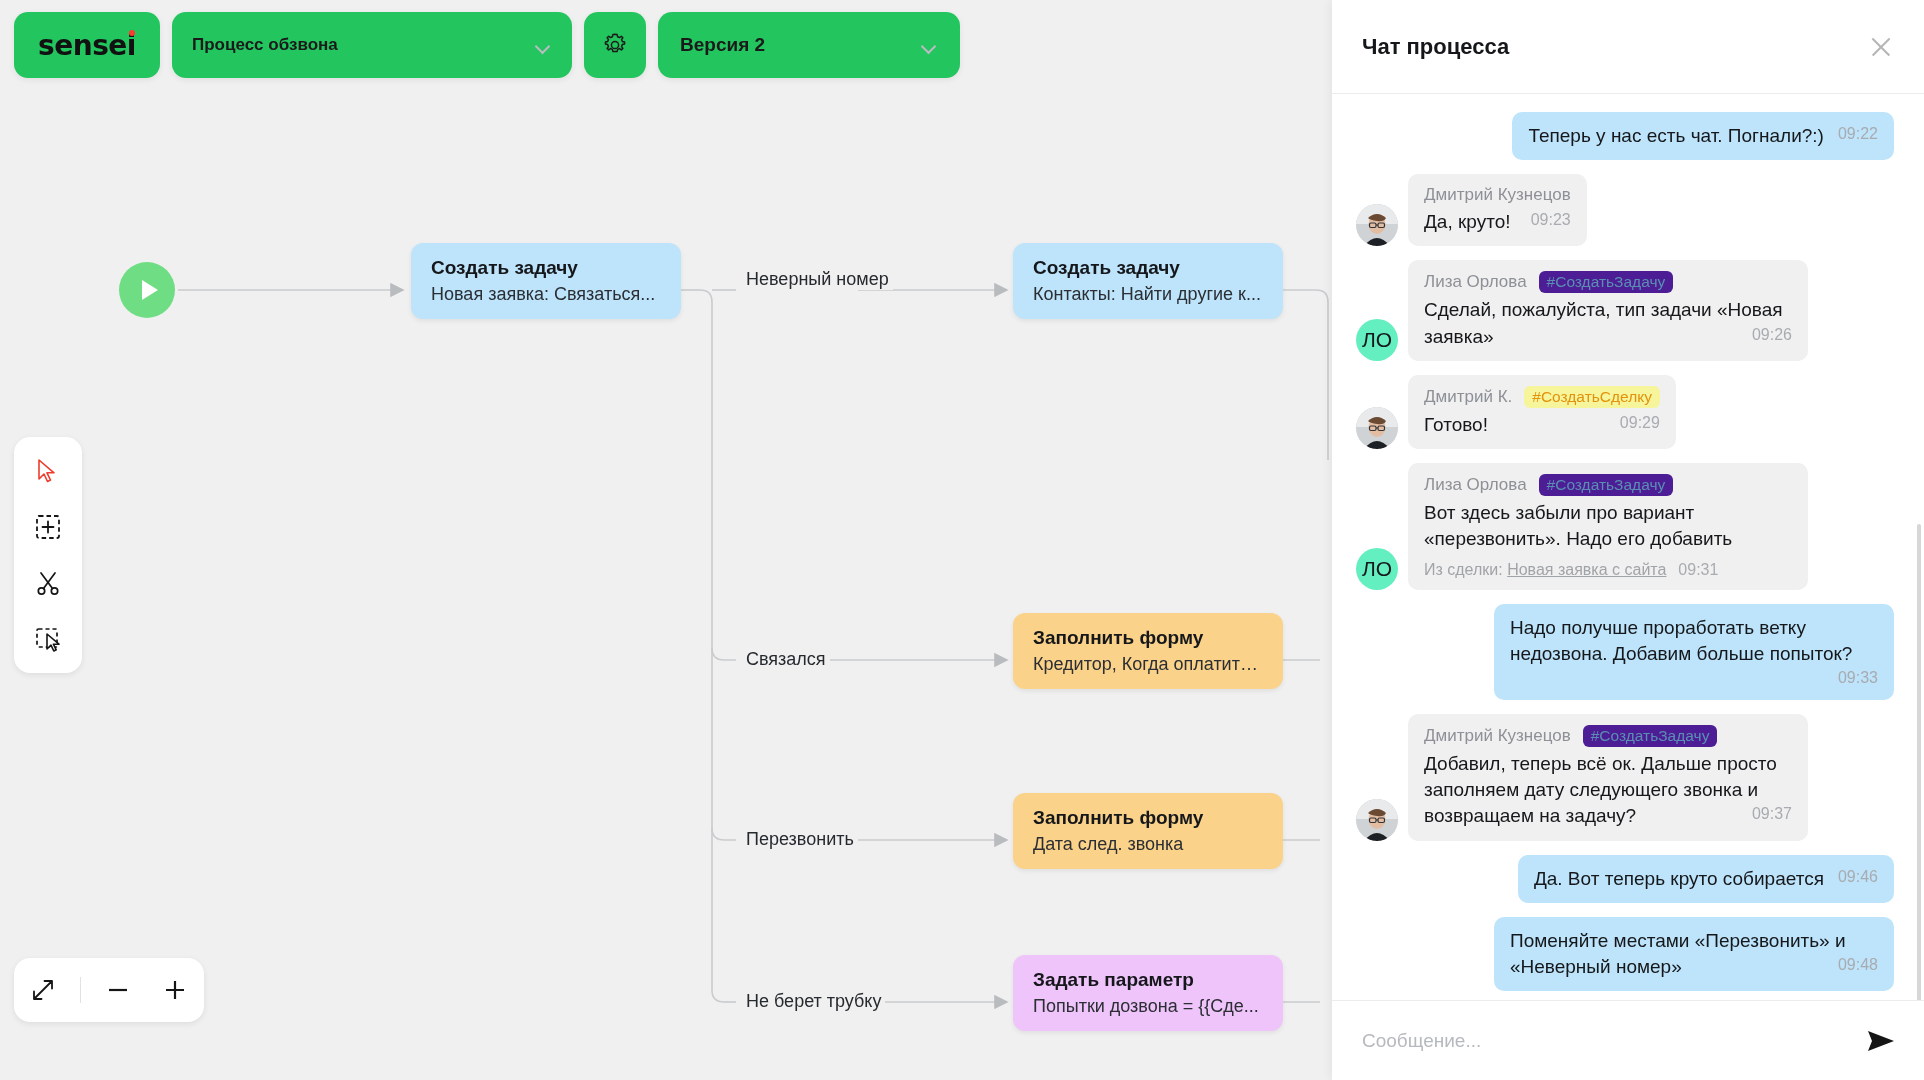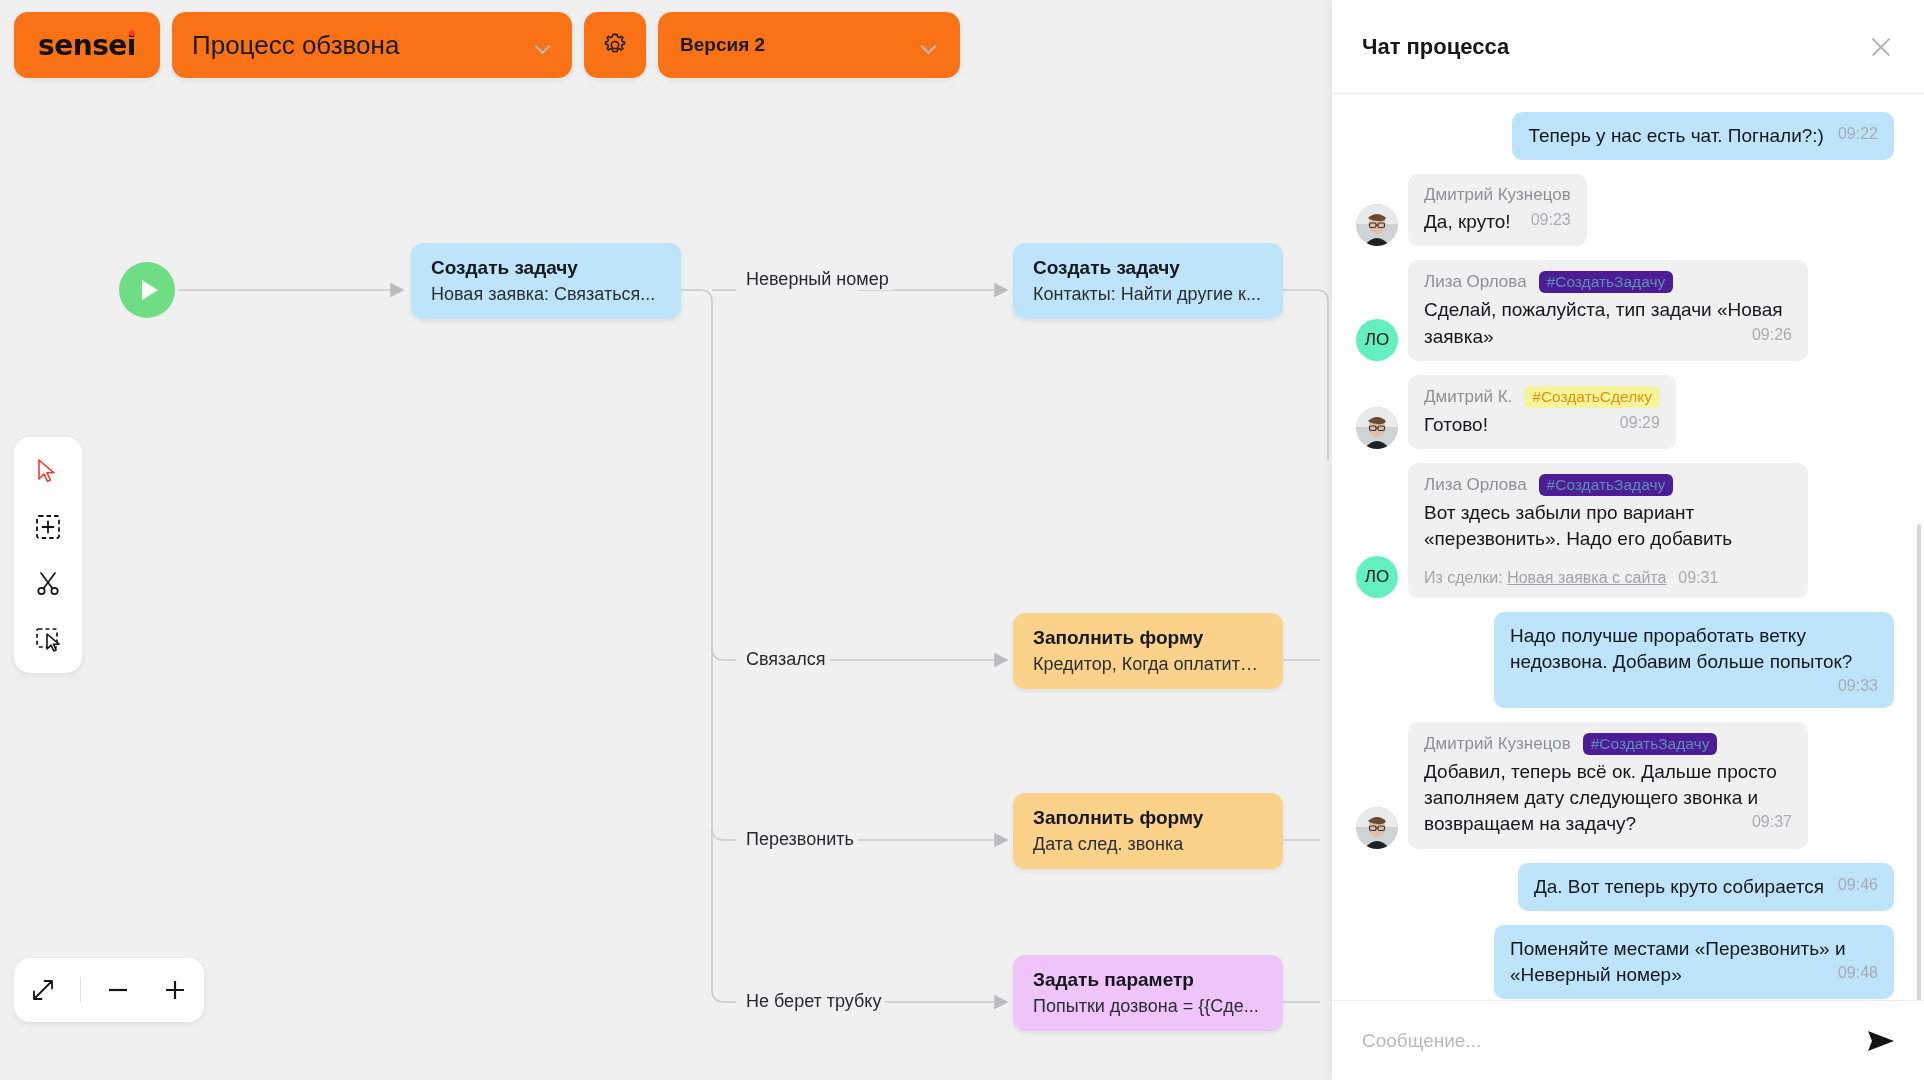--- a/index.html
+++ b/index.html
@@ -19,41 +19,41 @@
     overflow: hidden;
   }
 
   
   .toolbar {
     position: absolute; left: 14px; top: 12px;
     display: flex; align-items: stretch; gap: 12px;
     z-index: 20;
   }
   .tb-card {
-    background: #f97316;
+    background: #22c55e;
     border-radius: 14px;
     box-shadow: 0 2px 6px rgba(0,0,0,0.07);
     display: flex; align-items: center;
     height: 66px;
   }
   .logo-card { width: 146px; justify-content: center; }
   .logo {
     font-size: 28px; font-weight: 700; letter-spacing: -0.5px;
     color: #111; position: relative; font-family: "DejaVu Sans", sans-serif;
   }
   .logo .dot {
     position: absolute; right: 1px; top: 1px;
     width: 6px; height: 6px; border-radius: 50%;
     background: #ff3b30;
   }
   .select-card {
     width: 400px; padding: 0 20px;
     justify-content: space-between; cursor: pointer;
   }
-  .select-card .label { font-size: 26px; font-weight: 400; color: #1a1a1a; }
+  .select-card .label { font-size: 17px; font-weight: 700; color: #1a1a1a; }
   .chev {
     width: 16px; height: 9px; position: relative;
   }
   .chev::before {
     content: ""; position: absolute; left: 1px; top: 0;
     width: 9px; height: 9px;
     border-right: 2px solid #b9bcc2; border-bottom: 2px solid #b9bcc2;
     transform: rotate(45deg);
   }
   .gear-card { width: 62px; justify-content: center; cursor: pointer; }
@@ -160,21 +160,21 @@
     padding: 18px 30px 6px 24px;
     display: flex; flex-direction: column; gap: 14px;
     position: relative;
   }
   .msg-row { display: flex; align-items: flex-end; gap: 10px; }
   .msg-row.out { justify-content: flex-end; }
   .avatar {
     width: 42px; height: 42px; border-radius: 50%;
     flex: 0 0 42px; overflow: hidden;
     display: flex; align-items: center; justify-content: center;
-    font-size: 17px; font-weight: 500; color: #15171a;
+    font-size: 21px; font-weight: 500; color: #15171a;
     background: #d9d9d9;
   }
   .avatar.init { background: #63efc0; }
   .avatar svg { display:block; }
 
   .bubble {
     max-width: 400px;
     border-radius: 10px;
     padding: 11px 16px 11px 16px;
     position: relative;
@@ -190,21 +190,21 @@
     font-size: 15.5px; border-radius: 6px; padding: 2px 8px; white-space: nowrap;
   }
   .tag.blue   { background: #4c1d95; color: #5a8fb3; }
   .tag.yellow { background: #f6f59b; color: #e2920c; }
   .b-text {
     font-size: 19px; line-height: 1.38; color: #15171a;
     font-weight: 500;
   }
   .b-foot {
     display: flex; align-items: baseline; gap: 12px;
-    margin-top: 16px;
+    margin-top: 8px;
   }
   .b-src { font-size: 16px; color: #a0a3a8; }
   .b-src a { color: #a0a3a8; text-decoration: underline; cursor: pointer; }
   .time { font-size: 16px; color: #a8abb0; white-space: nowrap; }
   .inline-time { float: right; margin-left: 14px; }
 
   .chat-footer {
     flex: 0 0 80px; height: 80px;
     border-top: 1px solid #ececec;
     display: flex; align-items: center;

